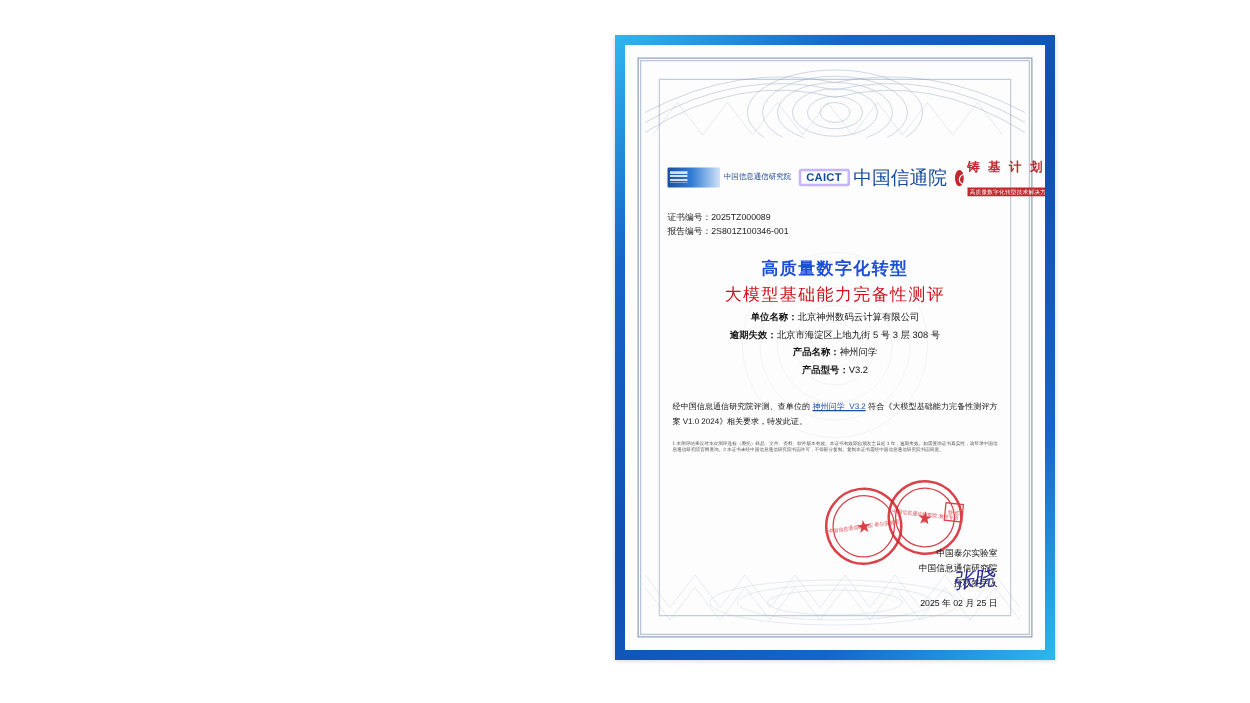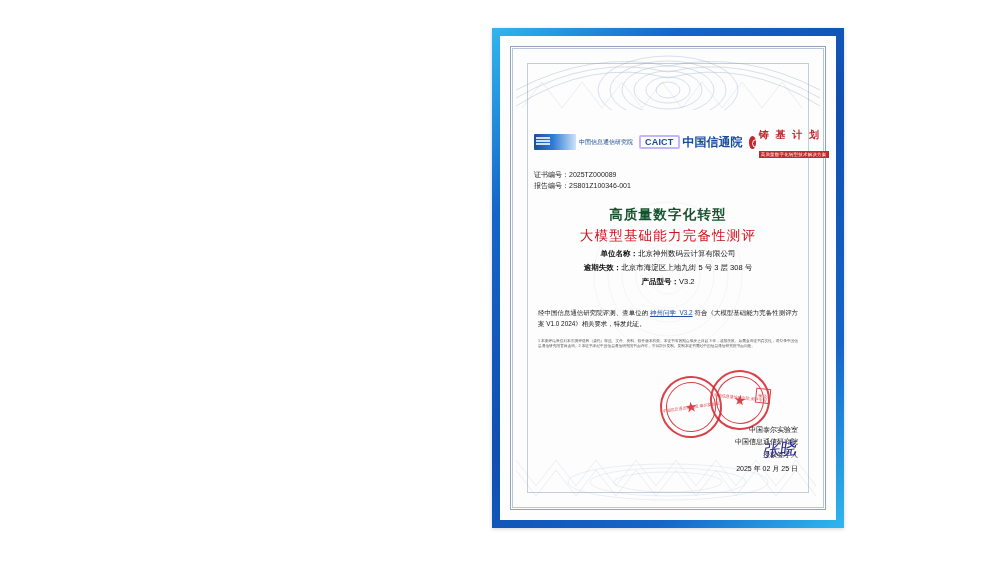--- a/index.html
+++ b/index.html
@@ -118,41 +118,41 @@
     position: absolute; left: 2px; top: 3px;
     width: 14px; height: 9px;
     background: repeating-linear-gradient(180deg,#ffffff 0 2px, transparent 2px 3px);
     opacity: .8;
   }
   .logo-text-cn { font-size: 6px; color: #14448f; line-height: 1.15; white-space: nowrap; }
   .caict-mark {
     font-size: 9px; font-weight: bold; color: #15499b; letter-spacing: .2px;
     border: 2px solid #c4b5fd; padding: 0 4px; border-radius: 2px;
   }
-  .caict-cn { font-size: 12px; color: #15499b; font-weight: bold; white-space: nowrap; }
+  .caict-cn { font-size: 15px; color: #15499b; font-weight: normal; white-space: nowrap; }
   .zhuji {
     display:flex; align-items:center; gap:3px;
   }
   .zhuji-badge {
     width: 13px; height: 13px; border-radius: 50%;
     background: #c1272d; position: relative;
   }
   .zhuji-badge:after{
     content:"";position:absolute;left:3px;top:3px;width:7px;height:7px;
     border:1.2px solid #fff;border-radius:50%;
   }
   .zhuji-title { font-size: 10px; font-weight: bold; color: #c1272d; letter-spacing: 2px; line-height: 1; }
   .zhuji-sub { font-size: 4.5px; color: #fff; background: #c1272d; padding: 1px 2px; margin-top: 1px; white-space: nowrap; letter-spacing: .2px;}
 
   .numbers { margin-top: 4px; }
   .numbers div { font-size: 7px; color: #222; line-height: 1.55; }
 
   .title-wrap { text-align: center; margin-top: 12px; }
   .title-main {
-    font-size: 13.5px; font-weight: bold; color: #14532d; letter-spacing: 1.2px; line-height: 1.6;
+    font-size: 13.5px; font-weight: bold; color: #1d4ed8; letter-spacing: 1.2px; line-height: 1.6;
   }
   .title-sub {
     font-size: 13.5px; font-weight: normal; color: #d0111b; letter-spacing: 1.2px; line-height: 1.6;
   }
 
   .fields { text-align: center; }
   .field-row { font-size: 7.5px; line-height: 1.85; color: #111; }
   .field-label { font-weight: bold; }
 
   .statement {
@@ -321,20 +321,23 @@
           </div>
 
           <div class="fields">
             <div class="field-row">
               <span class="field-label">单位名称：</span><span>北京神州数码云计算有限公司</span>
             </div>
             <div class="field-row">
               <span class="field-label">逾期失效：</span><span>北京市海淀区上地九街 5 号 3 层 308 号</span>
             </div>
             <div class="field-row">
+              <span class="field-label">产品名称：</span><span>神州问学</span>
+            </div>
+            <div class="field-row">
               <span class="field-label">产品型号：</span><span>V3.2</span>
             </div>
           </div>
 
           <div class="statement">
             <span>经中国信息通信研究院评测、查单位的</span>
             <span class="link">神州问学_V3.2</span>
             <span>符合《大模型基础能力完备性测评方案 V1.0 2024》相关要求，特发此证。</span>
           </div>
 

